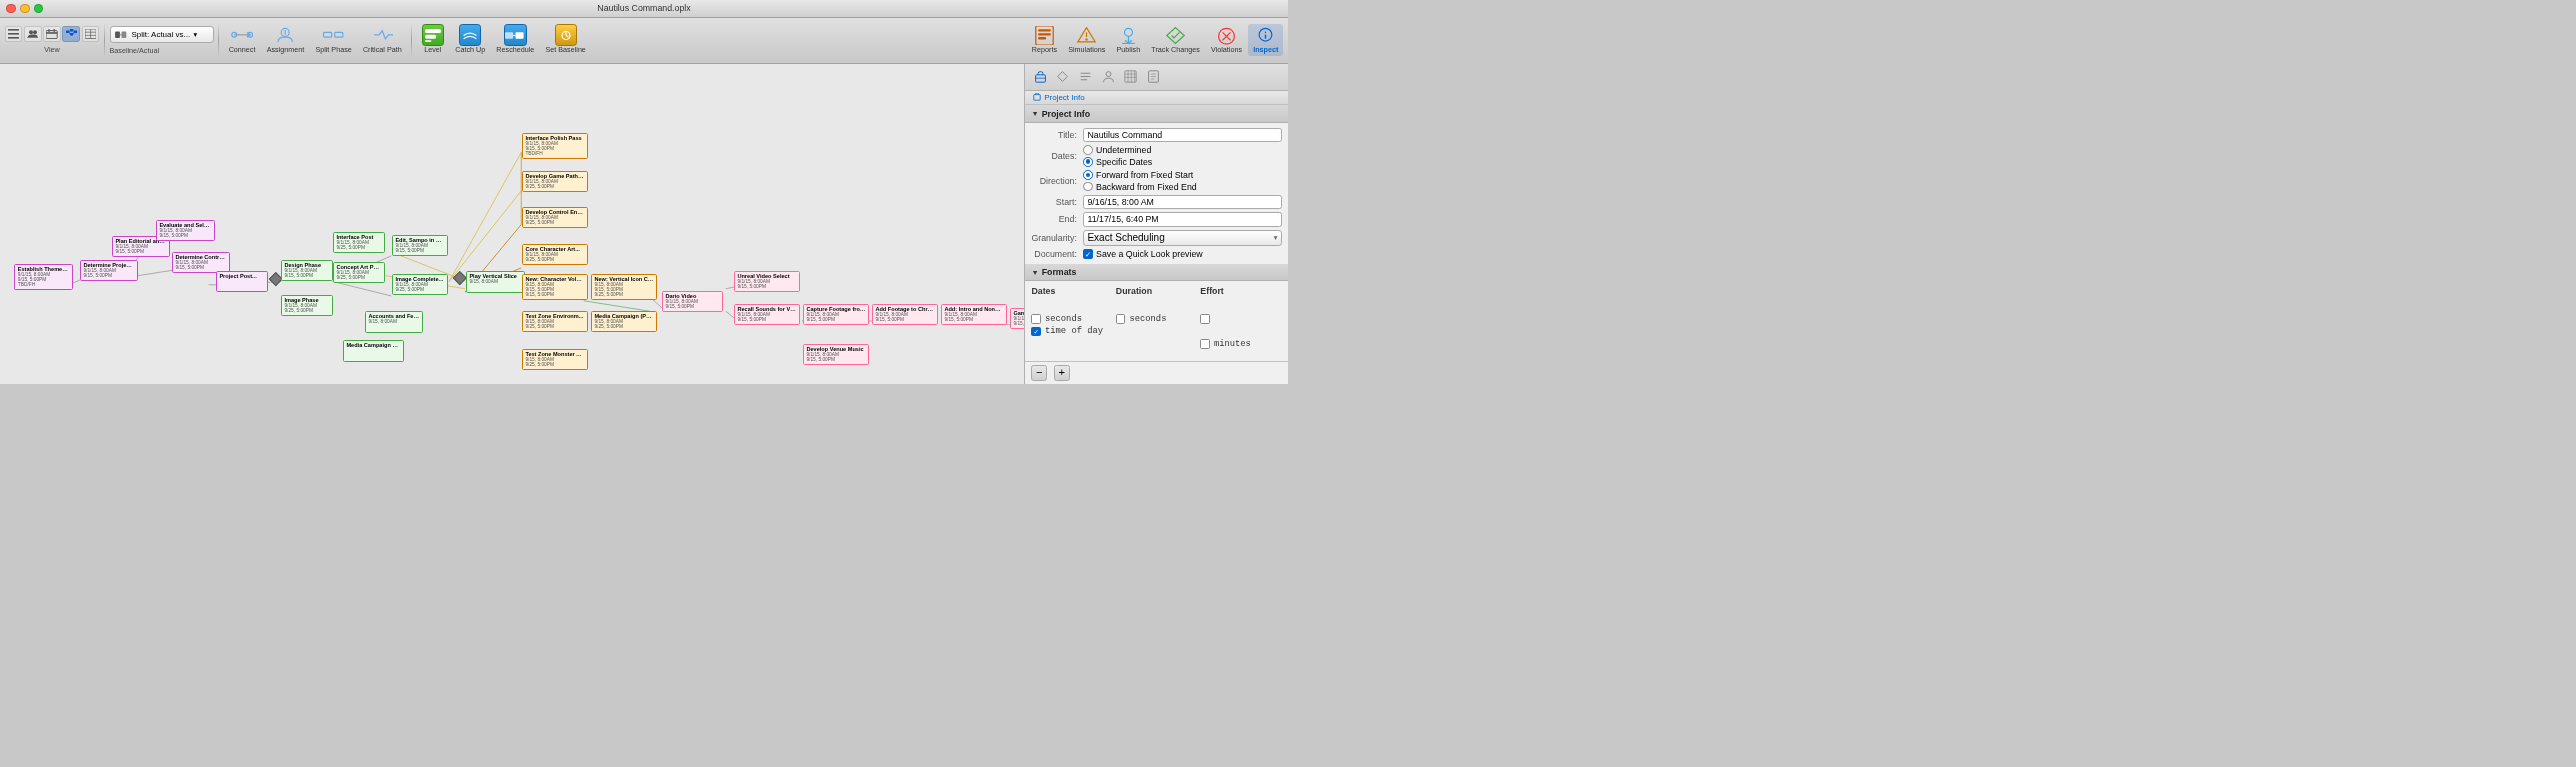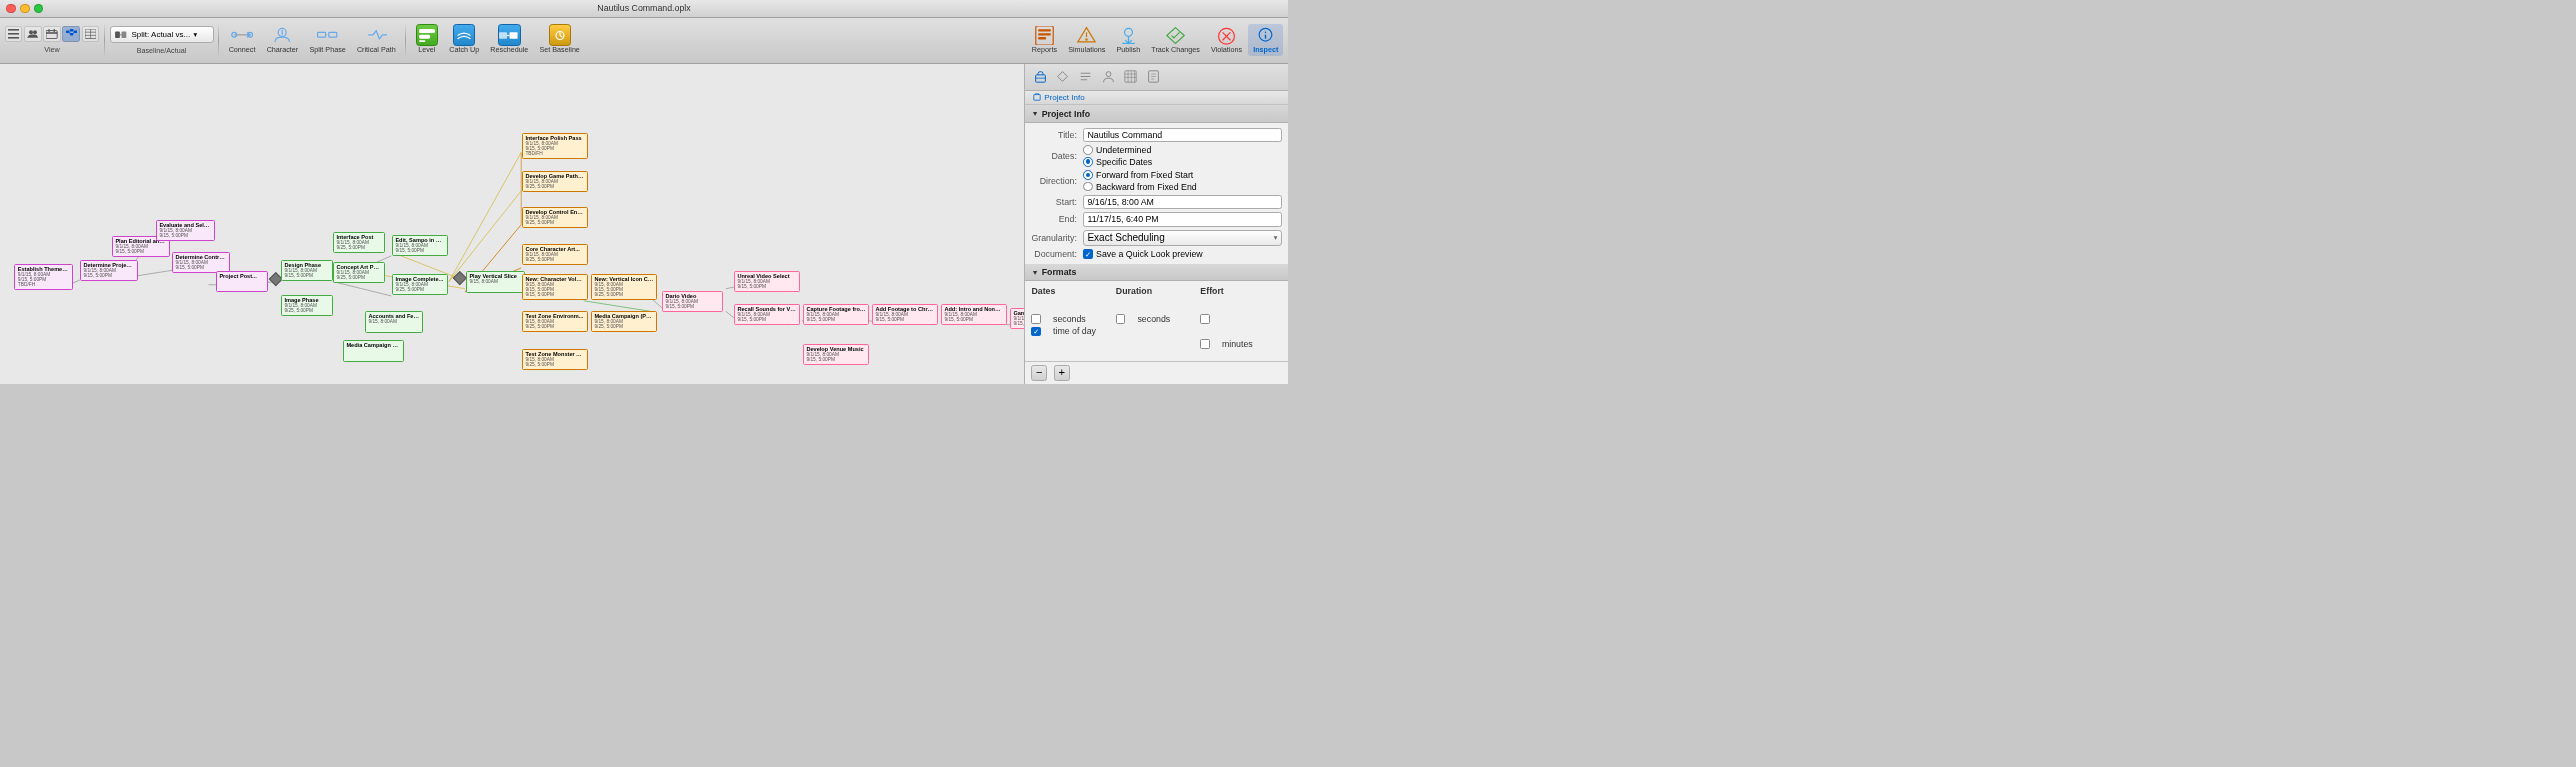--- a/index.html
+++ b/index.html
@@ -354,21 +354,22 @@
       grid-template-columns: 1fr 1fr 1fr;
       gap: 3.2px;
       align-items: center;
       margin-bottom: 2.4px;
     }
     .formats-row-label {
       font-size: 8.8px;
       color: #333;
       display: flex;
       align-items: flex-end;
-      gap: 12px;
+      gap: 4px;
+      font-family: Liberation Mono, monospace;
     }
 
     
     .stepper-row {
       border-top: 0.8px solid #c0c0c0;
       padding: 3.2px 6.4px;
       display: flex;
       align-items: center;
       gap: 6.4px;
       background: #f0f0f0;
@@ -497,21 +498,21 @@
             <line x1="0" y1="8" x2="14" y2="8" stroke="#555" stroke-width="0.8"></line>
             <line x1="7" y1="0" x2="7" y2="12" stroke="#555" stroke-width="0.8"></line>
           </svg>
       </div>
     </div>
     <span class="view-group-label">View</span>
   </div>
 
   <div class="toolbar-separator"></div>
 
-  <div style="display:flex;flex-direction:column;align-items:center;gap:2.4px;">
+  <div style="display:flex;flex-direction:column;align-items:flex-start;gap:2.4px;">
     <div class="baseline-dropdown">
       <svg width="13" height="9.6" viewBox="0 0 16 12">
           <rect x="0" y="2" width="6" height="8" rx="1" fill="#555"></rect>
           <rect x="8" y="2" width="6" height="8" rx="1" fill="#888"></rect>
           <line x1="6" y1="6" x2="8" y2="6" stroke="#666" stroke-width="1"></line>
         </svg>
       <span style="font-size:8px;">Split: Actual vs...</span>
       <span style="font-size:7.2px;">▾</span>
     </div>
     <span class="view-group-label">Baseline/Actual</span>
@@ -532,21 +533,21 @@
   </div>
 
   <div class="toolbar-btn">
     <div class="icon-area">
       <svg width="22.4" height="17.6" viewBox="0 0 28 22">
           <circle cx="14" cy="8" r="5" fill="none" stroke="#66aaee" stroke-width="1.5"></circle>
           <path d="M5 20 Q5 14 14 14 Q23 14 23 20" fill="none" stroke="#66aaee" stroke-width="1.5"></path>
           <line x1="14" y1="5" x2="14" y2="11" stroke="#66aaee" stroke-width="1.5"></line>
         </svg>
     </div>
-    <span class="btn-label">Character</span>
+    <span class="btn-label">Assignment</span>
   </div>
 
   <div class="toolbar-btn">
     <div class="icon-area">
       <svg width="22.4" height="17.6" viewBox="0 0 28 22">
           <rect x="2" y="8" width="10" height="6" rx="1" fill="none" stroke="#66aaee" stroke-width="1.5"></rect>
           <rect x="16" y="8" width="10" height="6" rx="1" fill="none" stroke="#66aaee" stroke-width="1.5"></rect>
           <line x1="12" y1="11" x2="16" y2="11" stroke="#aaa" stroke-width="1" stroke-dasharray="2,1"></line>
         </svg>
     </div>

